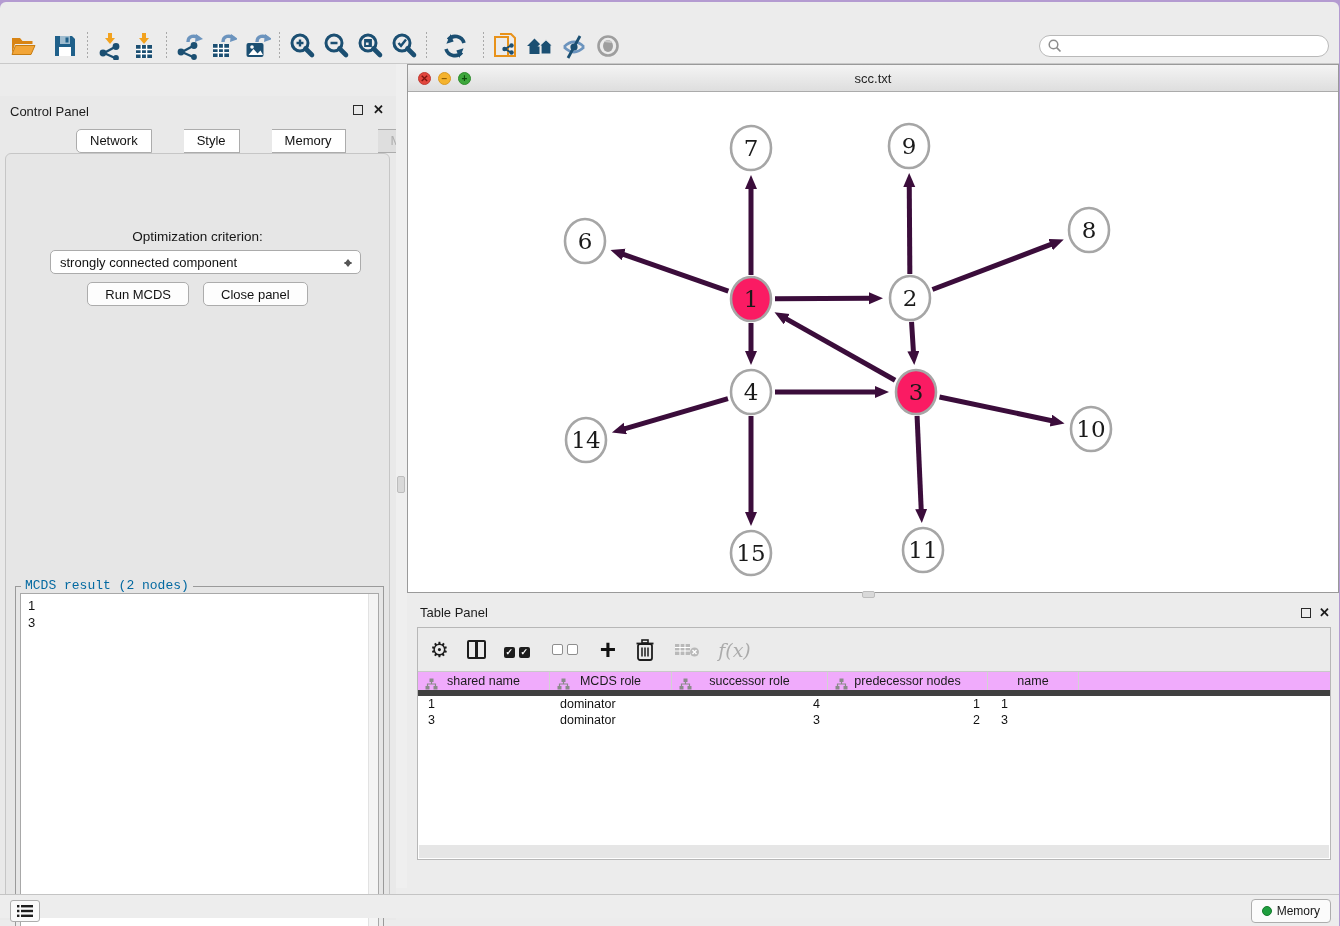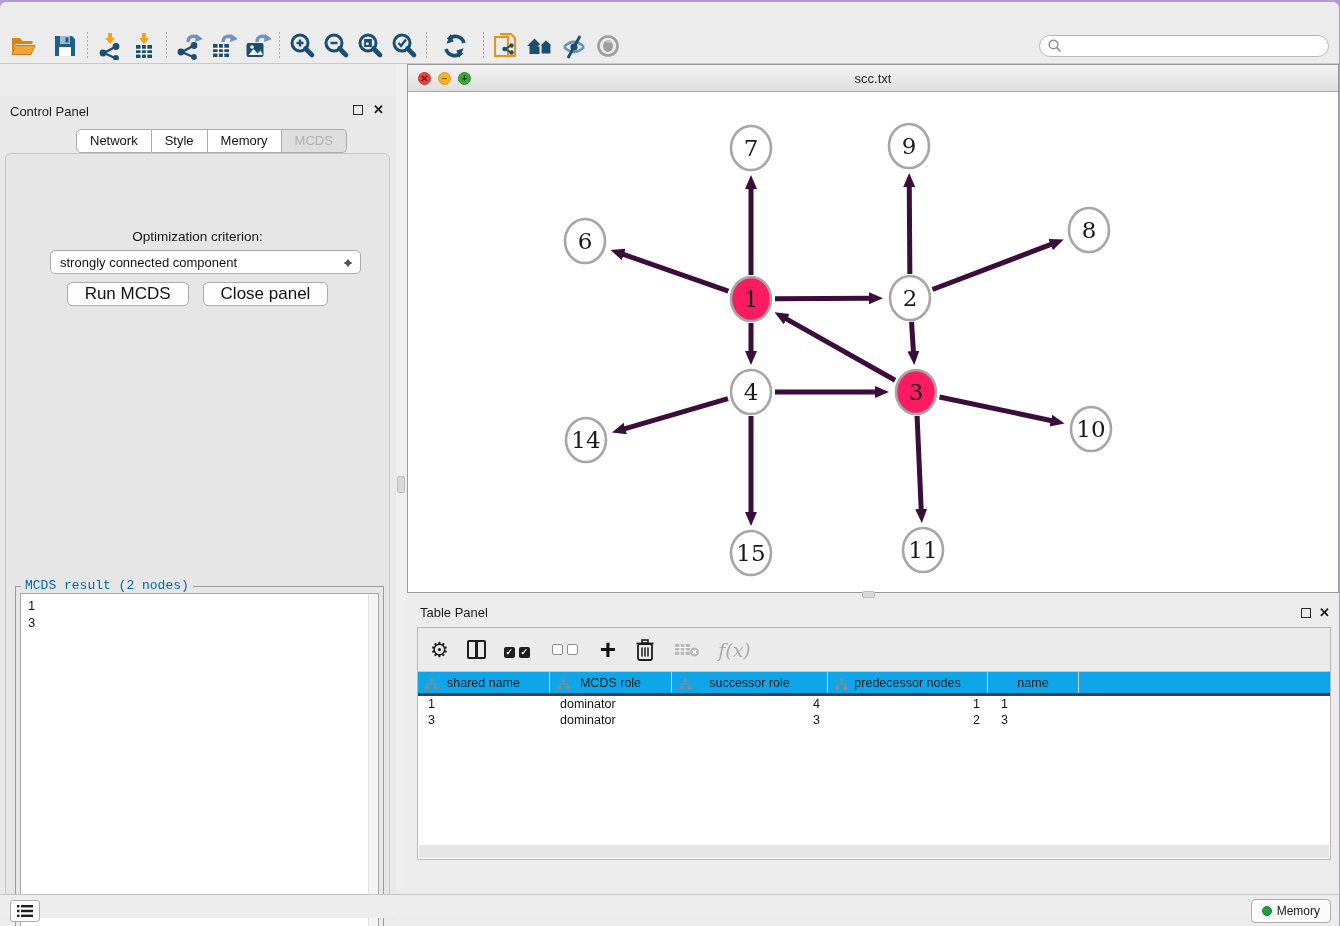--- a/index.html
+++ b/index.html
@@ -29,40 +29,40 @@
   .main { position:absolute; left:0; top:62px; width:100%; height:830px; background:#ECECEC; }
 
   
   .control-panel { position:absolute; left:0; top:0; width:396px; height:824px; background:#E9E9E9;margin-top:32px; }
   .panel-header { position:absolute; left:0; top:0; width:100%; height:30px; }
   .panel-header .ph-title { position:absolute; left:10px; top:8px; font-size:13px; color:#1C1C1C; }
   .float-icon { position:absolute; top:9px; width:10px; height:10px; border:1.6px solid #2A2A2A; background:transparent; }
   .close-icon { position:absolute; top:6px; font-size:13px; font-weight:bold; color:#1A1A1A; }
   .cp-float { right:33px; } .cp-close { right:12px; }
 
-  .seg-tabs { position:absolute; display:flex; }
+  .seg-tabs { position:absolute; display:flex;gap:32px; }
   .cp-tabs { left:76px; top:33px; }
   .seg-tab { background:#fff; border:1px solid #ACACAC; border-left:none; padding:3px 13px 4px;
     font-size:13px; color:#111; white-space:nowrap; }
   .seg-tab:first-child { border-left:1px solid #ACACAC; border-radius:5px 0 0 5px; }
   .seg-tab:last-child { border-radius:0 5px 5px 0; }
   .seg-tab.seg-active { background:#DEDEDE; color:#AFAFAF; }
 
   .cp-body { position:absolute; left:5px; top:57px; width:385px; height:760px;
     background:#E6E6E6; border:1px solid #C6C6C6; border-radius:6px; }
   .opt-label { position:absolute; left:0; width:100%; top:75px; text-align:center; font-size:13.5px; color:#161616; }
   .cp-select { position:absolute; left:44px; top:96px; width:311px; height:24px; background:#fff;
     border:1px solid #ABABAB; border-radius:5px; font-size:13px; color:#121212;
     display:flex; align-items:center; padding-left:9px; }
   .sel-arrows { position:absolute; right:7px; top:3px; width:10px; height:18px; }
   .sel-arrows:before { content:""; position:absolute; left:1px; top:1px; border:4px solid transparent; border-bottom:5px solid #555; }
   .sel-arrows:after  { content:""; position:absolute; left:1px; bottom:1px; border:4px solid transparent; border-top:5px solid #555; }
   .cp-buttons { position:absolute; left:0; width:100%; top:128px; display:flex; justify-content:center; gap:14px; }
   .btn { background:#FDFDFD; border:1px solid #ACACAC; border-radius:5px; height:24px;
-    padding:0 17px; font-size:17px; color:#121212; display:flex; align-items:center; }
+    padding:0 17px; font-size:13px; color:#121212; display:flex; align-items:center; }
 
   .result-group { position:absolute; left:9px; top:432px; width:369px; height:378px;
     border:1px solid #9A9A9A; }
   .result-legend { position:absolute; left:5px; top:-9px; background:#E6E6E6; padding:0 4px;
     font-size:13px; color:#0369a1;font-family:Liberation Mono, monospace; }
   .result-area { position:absolute; left:4px; top:6px; right:4px; bottom:4px; background:#fff;
     border:1px solid #A8A8A8; font-size:13px; color:#111; padding:3px 0 0 7px;
     white-space:pre; line-height:17px; }
   .result-scroll { position:absolute; right:5px; top:7px; bottom:5px; width:10px;
     background:#F4F4F4; border-left:1px solid #E2E2E2; }
@@ -107,21 +107,21 @@
   .gear-glyph { font-size:21px; color:#1D1D1D; }
   .panes-glyph { width:19px; height:19px; border:2.4px solid #1D1D1D; border-radius:2px; position:relative; }
   .panes-glyph:before { content:""; position:absolute; left:6.3px; top:0; width:2.4px; height:100%; background:#1D1D1D; }
   .cb { width:11px; height:11px; border-radius:2px; display:inline-block; margin-right:4px; }
   .cb-on { background:#1D1D1D; color:#fff; font-size:9px; font-weight:bold; text-align:center; line-height:11px; }
   .cb-off { background:#fff; border:1.6px solid #8E8E8E; }
   .plus-glyph { font-size:28px; font-weight:bold; color:#111; line-height:1; }
   .fx-glyph { font-family:"DejaVu Serif", serif; font-style:italic; font-size:19px; color:#ABABAB; }
 
   .ttable { position:absolute; left:0; top:43px; width:100%; }
-  .thead { position:relative; height:25px; background:#0ea5e9; border-top:1px solid #C9C9C9; border-bottom:3px solid #404040; }
+  .thead { position:relative; height:25px; background:#f0abfc; border-top:1px solid #C9C9C9; border-bottom:6px solid #404040; }
   .th { position:absolute; top:0; height:100%; border-right:1px solid #D2D2D2;
     font-size:12.5px; color:#1B1B1B; display:flex; align-items:center; justify-content:center; }
   .th .tree-ico { position:absolute; left:7px; top:6px; }
   .trow { position:relative; height:16px; background:#fff; }
   .td { position:absolute; top:0; height:100%; font-size:12.5px; color:#121212; line-height:16px; }
   .td-l { padding-left:10px; text-align:left; }
   .td-r { padding-right:8px; text-align:right; }
   .table-bottom-strip { position:absolute; left:1px; right:1px; bottom:1px; height:13px; background:#E6E6E6; }
 
   .tp-tabs { left:50%; transform:translateX(-50%); top:267px; }

